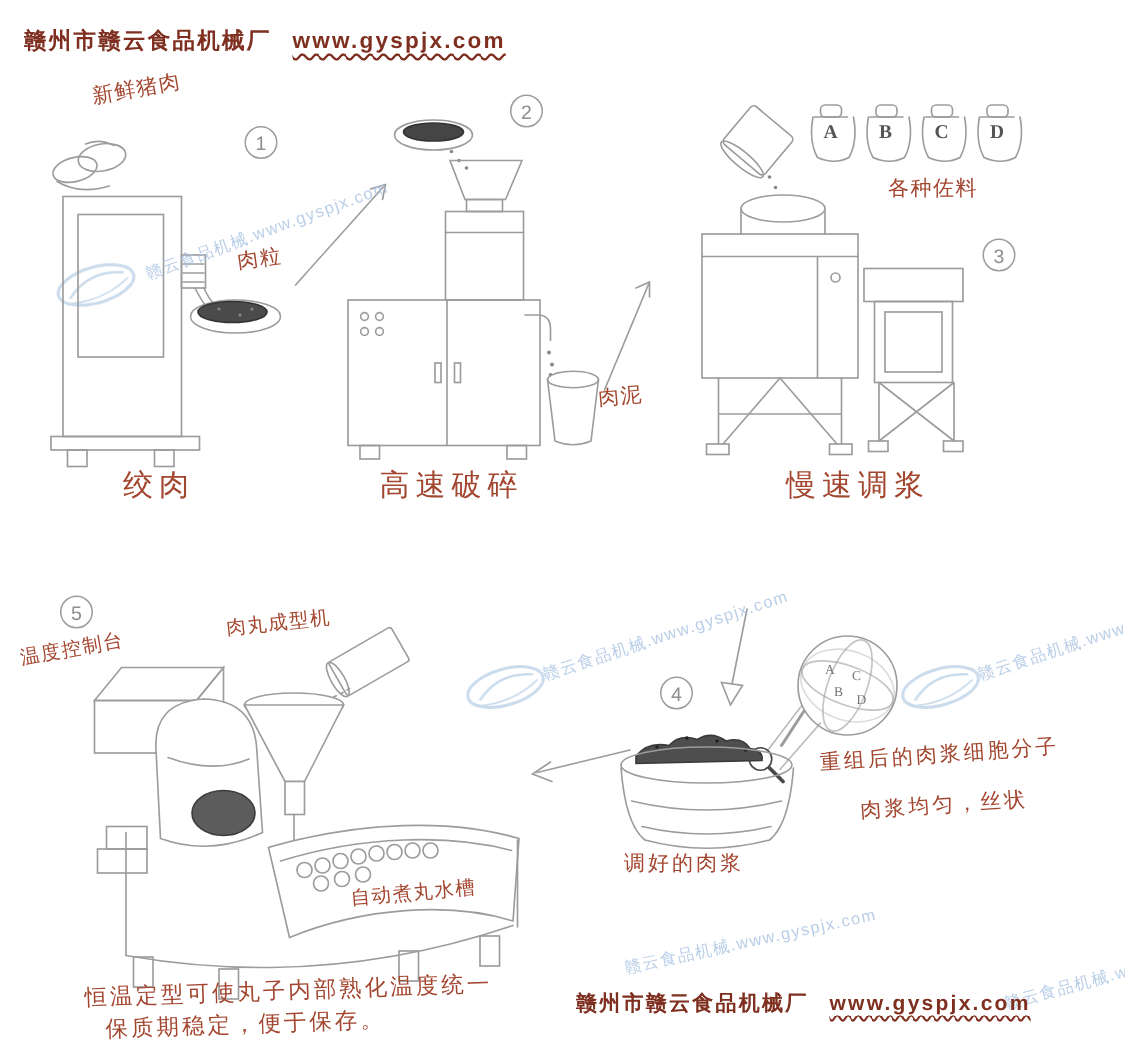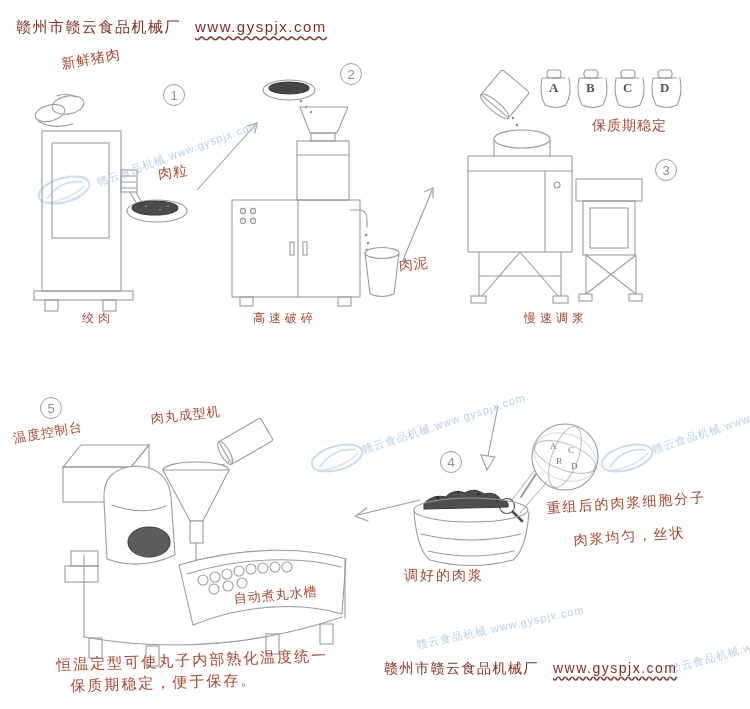--- a/index.html
+++ b/index.html
@@ -1,25 +1,25 @@
 <!DOCTYPE html>
 <html style="--label: #a3462f; --header: #7e2f1f; --watermark: #a9c3e2; --sketch: #9c9c9c;"><head>
 <meta charset="utf-8">
 <style>
   * { margin:0; padding:0; box-sizing:border-box; }
   html,body { background:#ffffff; font-family:"Liberation Sans", sans-serif; }
   #canvas { position:relative; width:750px; height:709px; background:#ffffff; overflow:hidden; }
   #canvas svg { position:absolute; left:0; top:0; }
 
   .lbl { position:absolute; color:var(--label,#a3462f); white-space:nowrap; transform-origin:left top; }
-  .title { font-size:12px; letter-spacing:4px; }
+  .title { font-size:20px; letter-spacing:4px; }
   .ann   { font-size:14px; letter-spacing:1px; }
   .small { font-size:13px; letter-spacing:1px; }
 
-  .header-line { position:absolute; font-size:15px; font-weight:normal; color:var(--header,#7e2f1f); letter-spacing:1.5px; white-space:nowrap; }
+  .header-line { position:absolute; font-size:15px; font-weight:bold; color:var(--header,#7e2f1f); letter-spacing:1.5px; white-space:nowrap; }
   .url { margin-left:14px; text-decoration:underline; text-decoration-style:wavy; text-underline-offset:3px; }
 
   .num-circle { position:absolute; width:22px; height:22px; border:1.5px solid #9c9c9c; border-radius:50%;
                 color:#8f8f8f; display:flex; align-items:center; justify-content:center;
                 font-size:13px; background:#fff; }
 
   .jar-letter { position:absolute; color:#555; font-weight:bold; font-size:13px;
                 font-family:"Liberation Serif", serif; }
   .cell-letter { position:absolute; color:#777; font-size:9px; font-family:"Liberation Serif", serif; }
 
@@ -237,34 +237,34 @@
   <div class="num-circle" style="left:440px; top:451px">4</div>
   <div class="num-circle" style="left:40px;  top:397px">5</div>
 
   <div class="lbl ann" style="left:60px; top:56px; transform:rotate(-10deg)">新鲜猪肉</div>
   <div class="lbl ann" style="left:157px; top:166px; transform:rotate(-8deg)">肉粒</div>
   <div class="lbl title" style="left:82px; top:310px">绞肉</div>
 
   <div class="lbl ann" style="left:398px; top:257px; transform:rotate(-5deg)">肉泥</div>
   <div class="lbl title" style="left:253px; top:310px">高速破碎</div>
 
-  <div class="lbl ann" style="left:592px; top:117px">保质期稳定</div>
+  <div class="lbl ann" style="left:592px; top:117px">各种佐料</div>
   <span class="jar-letter" style="left:549px; top:80px">A</span>
   <span class="jar-letter" style="left:586px; top:80px">B</span>
   <span class="jar-letter" style="left:623px; top:80px">C</span>
   <span class="jar-letter" style="left:660px; top:80px">D</span>
   <div class="lbl title" style="left:524px; top:310px">慢速调浆</div>
 
   <span class="cell-letter" style="left:550px; top:441px">A</span>
   <span class="cell-letter" style="left:556px; top:456px">B</span>
   <span class="cell-letter" style="left:568px; top:445px">C</span>
   <span class="cell-letter" style="left:571px; top:461px">D</span>
   <div class="lbl ann" style="left:546px; top:500px; transform:rotate(-4deg); letter-spacing:2px">重组后的肉浆细胞分子</div>
   <div class="lbl ann" style="left:573px; top:532px; transform:rotate(-4deg); letter-spacing:2px">肉浆均匀，丝状</div>
-  <div class="lbl ann" style="left:404px; top:567px; letter-spacing:2px">调好的肉浆</div>
+  <div class="lbl ann" style="left:416px; top:567px; letter-spacing:2px">调好的肉浆</div>
 
   <div class="lbl small" style="left:150px; top:410px; transform:rotate(-6deg)">肉丸成型机</div>
   <div class="lbl small" style="left:12px; top:430px; transform:rotate(-10deg)">温度控制台</div>
   <div class="lbl small" style="left:233px; top:590px; transform:rotate(-5deg)">自动煮丸水槽</div>
 
   <div class="lbl" style="left:56px; top:656px; font-size:15px; letter-spacing:2px; transform:rotate(-2deg)">恒温定型可使丸子内部熟化温度统一</div>
   <div class="lbl" style="left:70px; top:677px; font-size:15px; letter-spacing:2px; transform:rotate(-2deg)">保质期稳定，便于保存。</div>
 
   <div class="header-line" style="left:384px; top:660px; font-size:14px">
     <span>赣州市赣云食品机械厂</span><span class="url">www.gyspjx.com</span>

